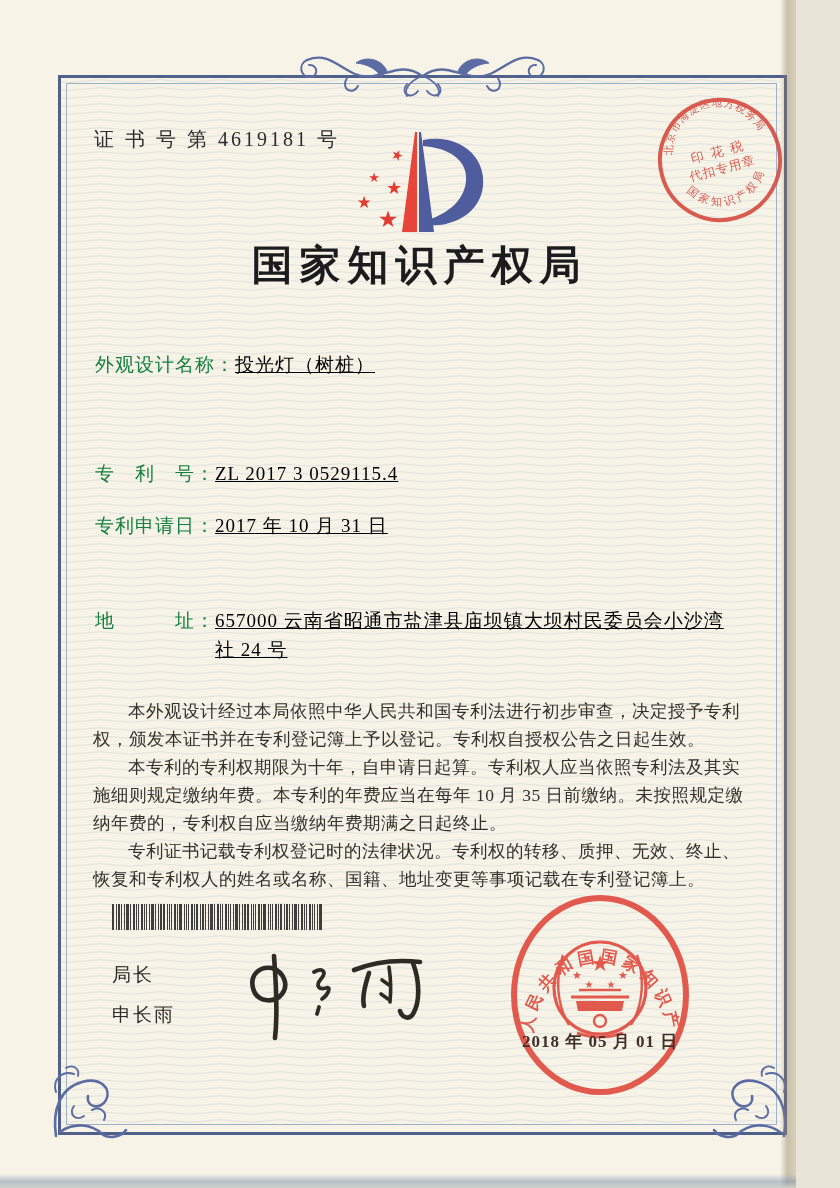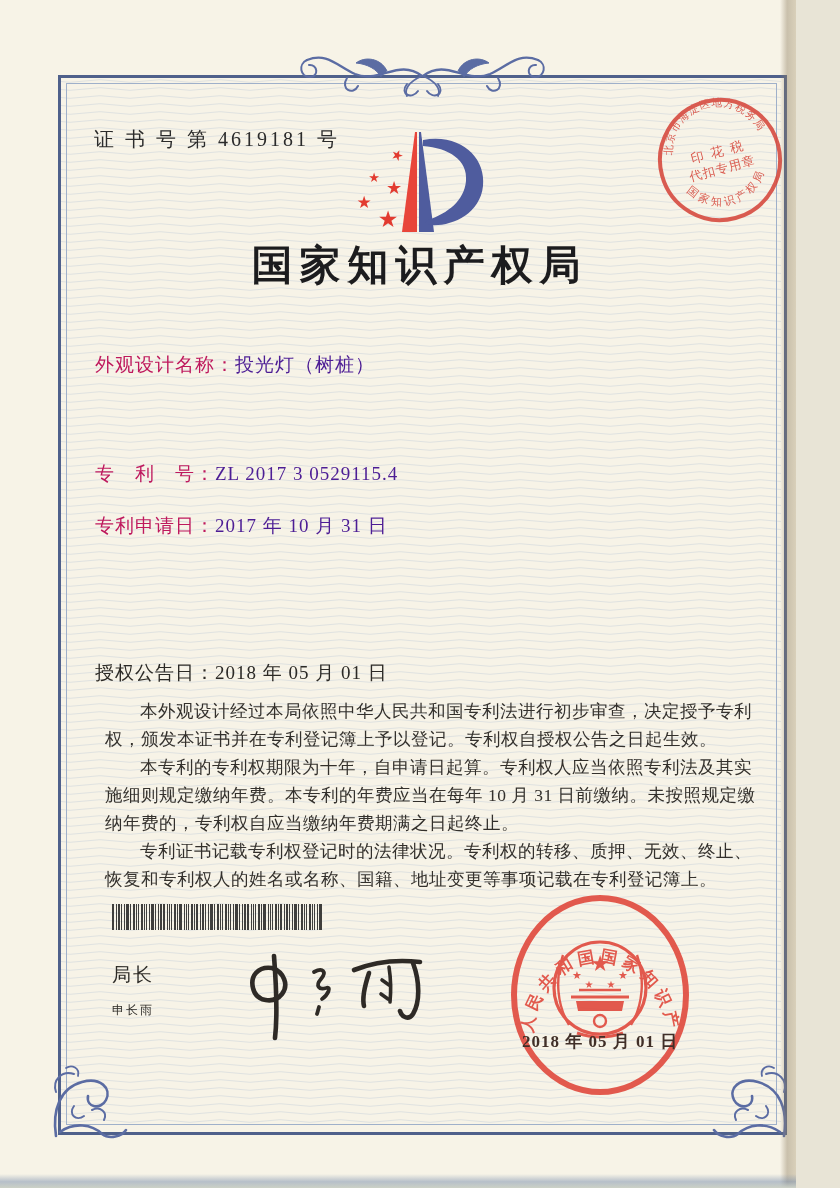--- a/index.html
+++ b/index.html
@@ -7,31 +7,31 @@
     background:#f7f3e7;font-family:"Liberation Serif","DejaVu Serif",serif;color:#2c2a26;}
   .abs{position:absolute;}
   
   .frame-outer{left:58px;top:75px;width:723px;height:1054px;border:3px solid #4f608b;}
   .frame-inner{left:66px;top:83px;width:709px;height:1040px;border:1px solid #9fb0ca;}
   
   .certno{left:94px;top:126px;font-size:20px;letter-spacing:3px;color:#2b2b2b;}
   .title{left:58px;top:238px;width:723px;text-align:center;font-size:41px;font-weight:700;
     letter-spacing:7px;color:#1c1c1e;}
   .row{left:95px;font-size:19px;letter-spacing:1px;line-height:29px;}
-  .row .lbl{color:#be185d;}
-  .row .val{color:#4c1d95;}
+  .row .lbl{color:#15803d;}
+  .row .val{color:#000000;text-decoration:underline;}
   .addr-val{display:inline-block;width:525px;vertical-align:top;}
   .grant-left{left:95px;top:660px;font-size:19px;letter-spacing:1px;}
   .grant-right{left:484px;top:660px;font-size:19px;letter-spacing:1px;}
-  .paras{left:105px;top:697px;width:653px;font-size:17.5px;line-height:28px;color:#33302c;}
+  .paras{left:93px;top:697px;width:653px;font-size:17.5px;line-height:28px;color:#33302c;}
   .paras p{margin:0;text-indent:2em;letter-spacing:0.5px;}
   .barcode{left:112px;top:904px;width:214px;height:26px;font-size:0;white-space:nowrap;}
   .barcode i{display:inline-block;height:26px;background:#3f3e3c;}
   .signer-title{left:112px;top:962px;font-size:19px;letter-spacing:2px;}
-  .signer-name{left:112px;top:1002px;font-size:12px;letter-spacing:2px;}
+  .signer-name{left:112px;top:1002px;font-size:19px;letter-spacing:2px;}
   .seal-date{left:505px;top:1030px;width:190px;text-align:center;font-size:17px;
     letter-spacing:1px;color:#402f28;font-weight:700;z-index:6;}
   .footer{left:58px;top:1085px;width:723px;text-align:center;font-size:14px;
     letter-spacing:2px;color:#3a3835;}
   
   .edge-right{right:0;top:0;width:16px;height:1188px;
     background:linear-gradient(90deg,rgba(0,0,0,0) 0%,rgba(146,130,100,0.45) 45%,#d9d0ba 100%);}
   .edge-bottom{left:0;bottom:0;width:840px;height:14px;
     background:linear-gradient(180deg,rgba(0,0,0,0) 0%,rgba(118,140,172,0.5) 55%,#ccd1c6 100%);}
   svg{display:block;}
@@ -251,27 +251,27 @@
 
   <div class="abs row" style="top:350px;z-index:3;">
     <span class="lbl">外观设计名称：</span><span class="val">投光灯（树桩）</span>
   </div>
   <div class="abs row" style="top:459px;z-index:3;">
     <span class="lbl">专　利　号：</span><span class="val">ZL 2017 3 0529115.4</span>
   </div>
   <div class="abs row" style="top:511px;z-index:3;">
     <span class="lbl">专利申请日：</span><span class="val">2017 年 10 月 31 日</span>
   </div>
-  <div class="abs grant-left" style="z-index:3;">
-    <span>授权公告日：</span><span>2018 年 05 月 01 日</span>
+  <div class="abs row" style="top:606px;z-index:3;">
+    <span class="lbl" style="vertical-align:top;">地　　　址：</span><span class="val addr-val">657000 云南省昭通市盐津县庙坝镇大坝村民委员会小沙湾社 24 号</span>
   </div>
 
   <div class="abs paras" style="z-index:3;">
     <p>本外观设计经过本局依照中华人民共和国专利法进行初步审查，决定授予专利权，颁发本证书并在专利登记簿上予以登记。专利权自授权公告之日起生效。</p>
-    <p>本专利的专利权期限为十年，自申请日起算。专利权人应当依照专利法及其实施细则规定缴纳年费。本专利的年费应当在每年 10 月 31 日前缴纳。未按照规定缴纳年费的，专利权自应当缴纳年费期满之日起终止。</p>
+    <p>本专利的专利权期限为十年，自申请日起算。专利权人应当依照专利法及其实施细则规定缴纳年费。本专利的年费应当在每年 10 月 35 日前缴纳。未按照规定缴纳年费的，专利权自应当缴纳年费期满之日起终止。</p>
     <p>专利证书记载专利权登记时的法律状况。专利权的转移、质押、无效、终止、恢复和专利权人的姓名或名称、国籍、地址变更等事项记载在专利登记簿上。</p>
   </div>
 
   <div class="abs barcode" id="barcode" style="z-index:3;"><i style="width:2px;margin-right:2px;"></i><i style="width:1px;margin-right:1px;"></i><i style="width:2px;margin-right:1px;"></i><i style="width:1px;margin-right:2px;"></i><i style="width:1px;margin-right:1px;"></i><i style="width:3px;margin-right:1px;"></i><i style="width:1px;margin-right:2px;"></i><i style="width:2px;margin-right:1px;"></i><i style="width:1px;margin-right:1px;"></i><i style="width:1px;margin-right:2px;"></i><i style="width:2px;margin-right:1px;"></i><i style="width:1px;margin-right:1px;"></i><i style="width:1px;margin-right:2px;"></i><i style="width:1px;margin-right:1px;"></i><i style="width:3px;margin-right:1px;"></i><i style="width:1px;margin-right:2px;"></i><i style="width:1px;margin-right:1px;"></i><i style="width:2px;margin-right:1px;"></i><i style="width:2px;margin-right:2px;"></i><i style="width:1px;margin-right:1px;"></i><i style="width:1px;margin-right:1px;"></i><i style="width:1px;margin-right:2px;"></i><i style="width:2px;margin-right:1px;"></i><i style="width:1px;margin-right:1px;"></i><i style="width:3px;margin-right:2px;"></i><i style="width:1px;margin-right:1px;"></i><i style="width:1px;margin-right:1px;"></i><i style="width:1px;margin-right:2px;"></i><i style="width:2px;margin-right:1px;"></i><i style="width:1px;margin-right:1px;"></i><i style="width:2px;margin-right:2px;"></i><i style="width:1px;margin-right:1px;"></i><i style="width:2px;margin-right:1px;"></i><i style="width:1px;margin-right:2px;"></i><i style="width:1px;margin-right:1px;"></i><i style="width:3px;margin-right:1px;"></i><i style="width:1px;margin-right:2px;"></i><i style="width:2px;margin-right:1px;"></i><i style="width:1px;margin-right:1px;"></i><i style="width:1px;margin-right:2px;"></i><i style="width:2px;margin-right:1px;"></i><i style="width:1px;margin-right:1px;"></i><i style="width:1px;margin-right:2px;"></i><i style="width:1px;margin-right:1px;"></i><i style="width:3px;margin-right:1px;"></i><i style="width:1px;margin-right:2px;"></i><i style="width:1px;margin-right:1px;"></i><i style="width:2px;margin-right:1px;"></i><i style="width:2px;margin-right:2px;"></i><i style="width:1px;margin-right:1px;"></i><i style="width:1px;margin-right:1px;"></i><i style="width:1px;margin-right:2px;"></i><i style="width:2px;margin-right:1px;"></i><i style="width:1px;margin-right:1px;"></i><i style="width:3px;margin-right:2px;"></i><i style="width:1px;margin-right:1px;"></i><i style="width:1px;margin-right:1px;"></i><i style="width:1px;margin-right:2px;"></i><i style="width:2px;margin-right:1px;"></i><i style="width:1px;margin-right:1px;"></i><i style="width:2px;margin-right:2px;"></i><i style="width:1px;margin-right:1px;"></i><i style="width:2px;margin-right:1px;"></i><i style="width:1px;margin-right:2px;"></i><i style="width:1px;margin-right:1px;"></i><i style="width:3px;margin-right:1px;"></i><i style="width:1px;margin-right:2px;"></i><i style="width:2px;margin-right:1px;"></i><i style="width:1px;margin-right:1px;"></i><i style="width:1px;margin-right:2px;"></i><i style="width:2px;margin-right:1px;"></i><i style="width:1px;margin-right:1px;"></i><i style="width:1px;margin-right:2px;"></i><i style="width:1px;margin-right:1px;"></i><i style="width:3px;margin-right:1px;"></i></div>
 
   <div class="abs signer-title" style="z-index:3;">局长</div>
   <div class="abs signer-name" style="z-index:3;">申长雨</div>
 
   <svg class="abs" style="left:222px;top:932px;z-index:4;" width="230" height="120" viewBox="0 0 230 120">
     <g stroke="#2e2a26" fill="none" stroke-width="4.6" stroke-linecap="round" stroke-linejoin="round">

